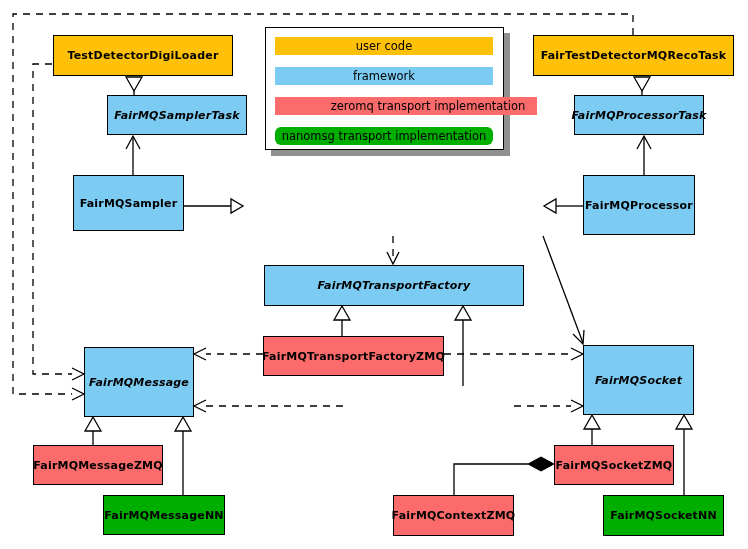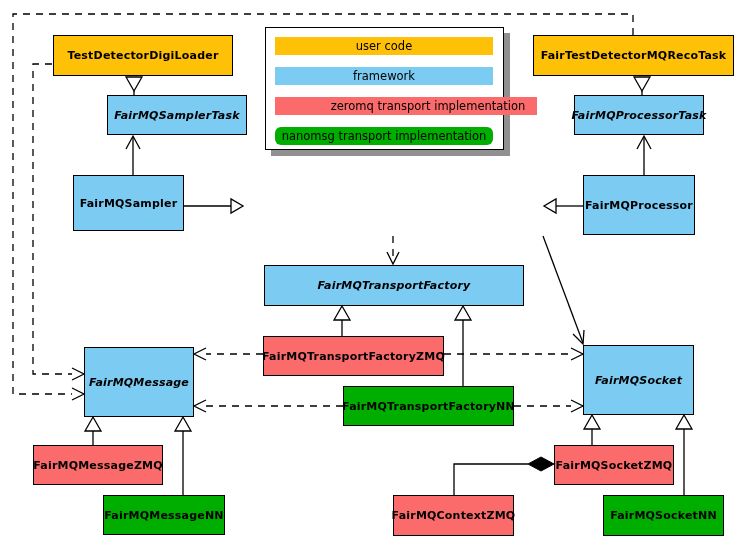--- a/index.html
+++ b/index.html
@@ -36,21 +36,20 @@
   </div>
 
   <div class="node gold" style="left:53px;top:35px;width:180px;height:41px;">TestDetectorDigiLoader</div>
   <div class="node gold" style="left:533px;top:35px;width:201px;height:41px;">FairTestDetectorMQRecoTask</div>
   <div class="node blue abstract" style="left:63px;top:95px;width:140px;height:40px;margin-left:44px;">FairMQSamplerTask</div>
   <div class="node blue abstract" style="left:574px;top:95px;width:130px;height:40px;">FairMQProcessorTask</div>
   <div class="node blue" style="left:73px;top:175px;width:111px;height:56px;">FairMQSampler</div>
   <div class="node blue" style="left:583px;top:175px;width:112px;height:60px;">FairMQProcessor</div>
   <div class="node blue abstract" style="left:264px;top:265px;width:260px;height:41px;">FairMQTransportFactory</div>
   <div class="node red" style="left:263px;top:336px;width:181px;height:40px;">FairMQTransportFactoryZMQ</div>
-  <div class="node green" style="left:343px;top:386px;width:171px;height:40px;">FairMQTransportFactoryNN</div>
   <div class="node blue abstract" style="left:84px;top:347px;width:110px;height:70px;">FairMQMessage</div>
   <div class="node blue abstract" style="left:583px;top:345px;width:111px;height:70px;">FairMQSocket</div>
   <div class="node red" style="left:33px;top:445px;width:130px;height:40px;">FairMQMessageZMQ</div>
   <div class="node green" style="left:103px;top:495px;width:122px;height:40px;">FairMQMessageNN</div>
   <div class="node red" style="left:554px;top:445px;width:120px;height:40px;">FairMQSocketZMQ</div>
   <div class="node green" style="left:603px;top:495px;width:121px;height:41px;">FairMQSocketNN</div>
   <div class="node red" style="left:393px;top:495px;width:121px;height:41px;">FairMQContextZMQ</div>
 
   <svg class="wires" width="748" height="549" viewBox="0 0 748 549">
 

